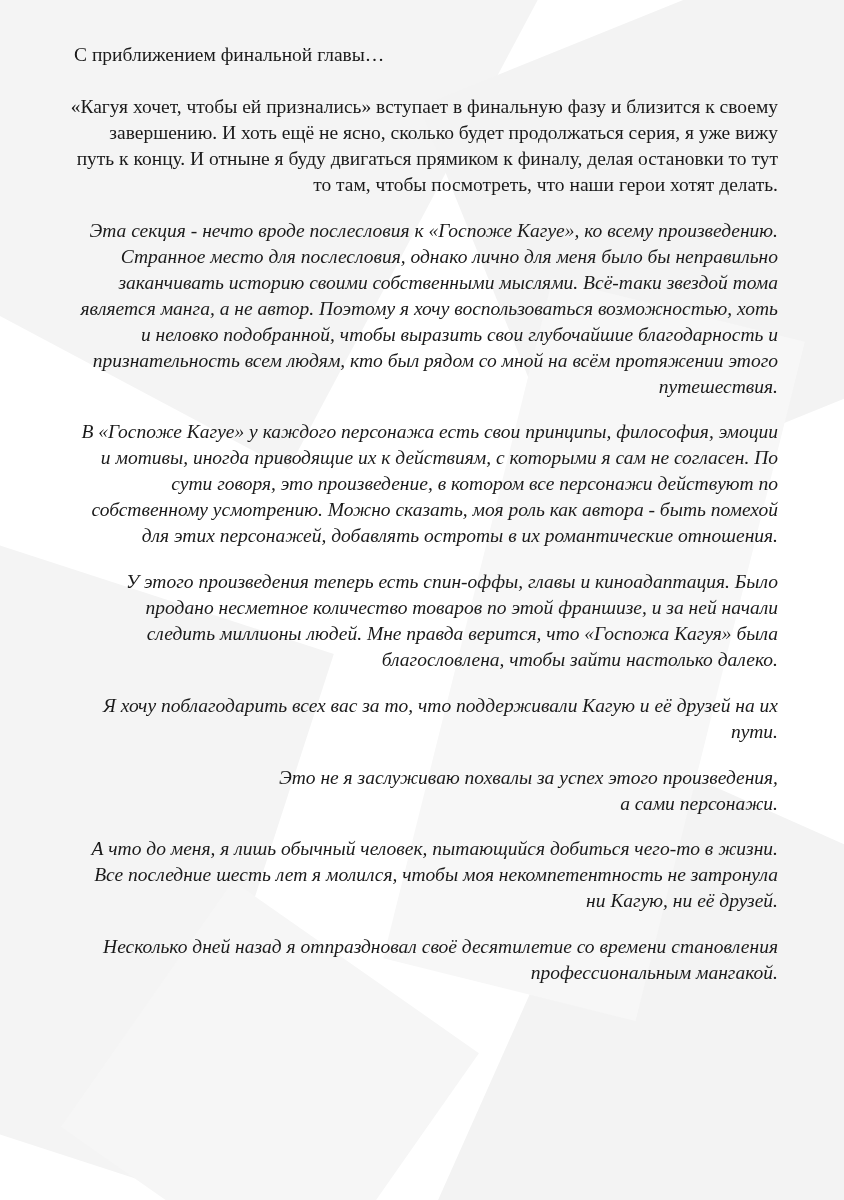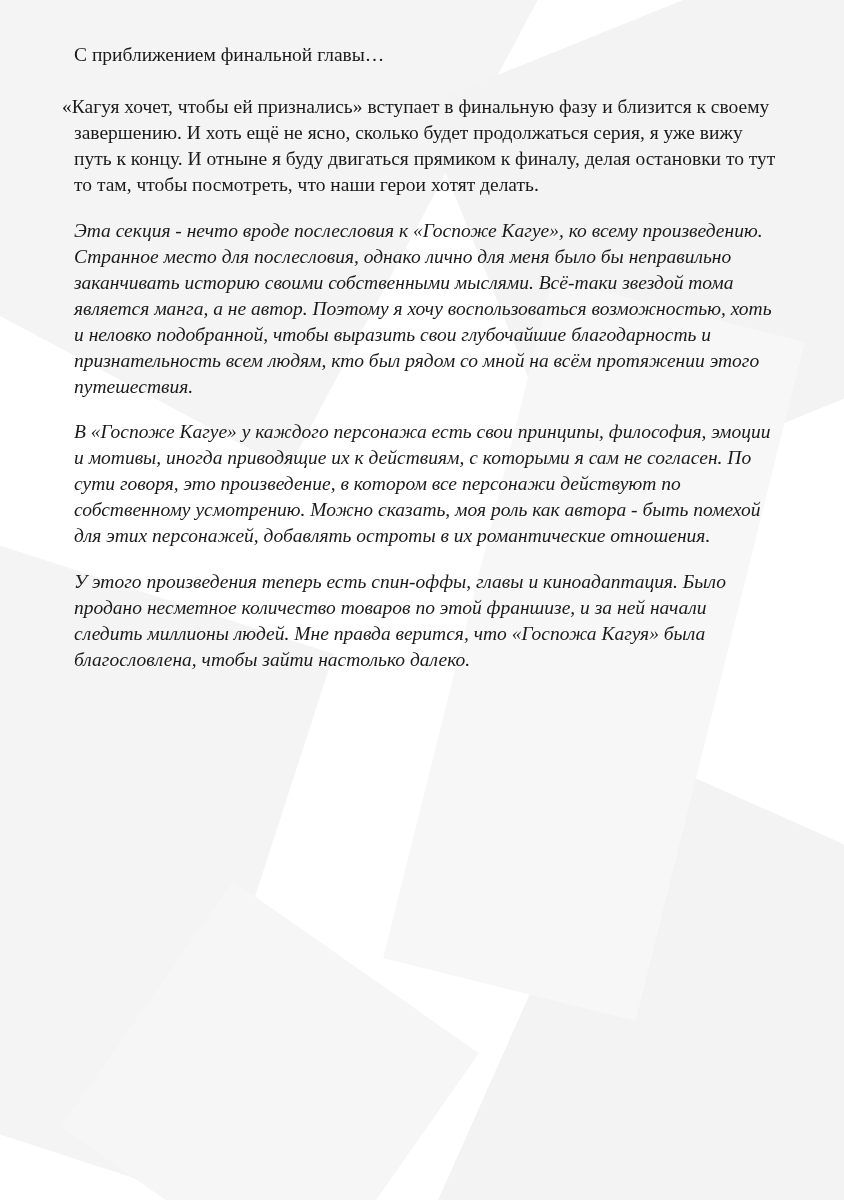--- a/index.html
+++ b/index.html
@@ -77,21 +77,21 @@
     font-size: 19.5px;
     line-height: 1.35;
     margin: 0 0 26px 0;
     padding-left: 12px;
   }
 
   .para {
     font-size: 19.5px;
     line-height: 1.33;
     margin: 0 0 20px 0;
-    text-align: left;
+    text-align: right;
   }
   .para.indent {
     padding-left: 12px;
     font-style: italic;
   }
   .para.hang {
     padding-left: 12px;
     text-indent: -12px;
   }
 </style>
@@ -108,14 +108,18 @@
 </div>
 
 <div class="page">
 
   <p class="doc-title">С приближением финальной главы…</p>
 
   <p class="para hang">«Кагуя хочет, чтобы ей признались» вступает в финальную фазу и близится к своему завершению. И хоть ещё не ясно, сколько будет продолжаться серия, я уже вижу путь к концу. И отныне я буду двигаться прямиком к финалу, делая остановки то тут то там, чтобы посмотреть, что наши герои хотят делать.</p>
   <p class="para indent">Эта секция - нечто вроде послесловия к «Госпоже Кагуе», ко всему произведению. Странное место для послесловия, однако лично для меня было бы неправильно заканчивать историю своими собственными мыслями. Всё-таки звездой тома является манга, а не автор. Поэтому я хочу воспользоваться возможностью, хоть и неловко подобранной, чтобы выразить свои глубочайшие благодарность и признательность всем людям, кто был рядом со мной на всём протяжении этого путешествия.</p>
   <p class="para indent">В «Госпоже Кагуе» у каждого персонажа есть свои принципы, философия, эмоции и мотивы, иногда приводящие их к действиям, с которыми я сам не согласен. По сути говоря, это произведение, в котором все персонажи действуют по собственному усмотрению. Можно сказать, моя роль как автора - быть помехой для этих персонажей, добавлять остроты в их романтические отношения.</p>
   <p class="para indent">У этого произведения теперь есть спин-оффы, главы и киноадаптация. Было продано несметное количество товаров по этой франшизе, и за ней начали следить миллионы людей. Мне правда верится, что «Госпожа Кагуя» была благословлена, чтобы зайти настолько далеко.</p>
+  <p class="para indent">Я хочу поблагодарить всех вас за то, что поддерживали Кагую и её друзей на их пути.</p>
+  <p class="para indent">Это не я заслуживаю похвалы за успех этого произведения,<br>а сами персонажи.</p>
+  <p class="para indent">А что до меня, я лишь обычный человек, пытающийся добиться чего-то в жизни. Все последние шесть лет я молился, чтобы моя некомпетентность не затронула ни Кагую, ни её друзей.</p>
+  <p class="para indent">Несколько дней назад я отпраздновал своё десятилетие со времени становления профессиональным мангакой.</p>
 
 </div>
 
 </body></html>

